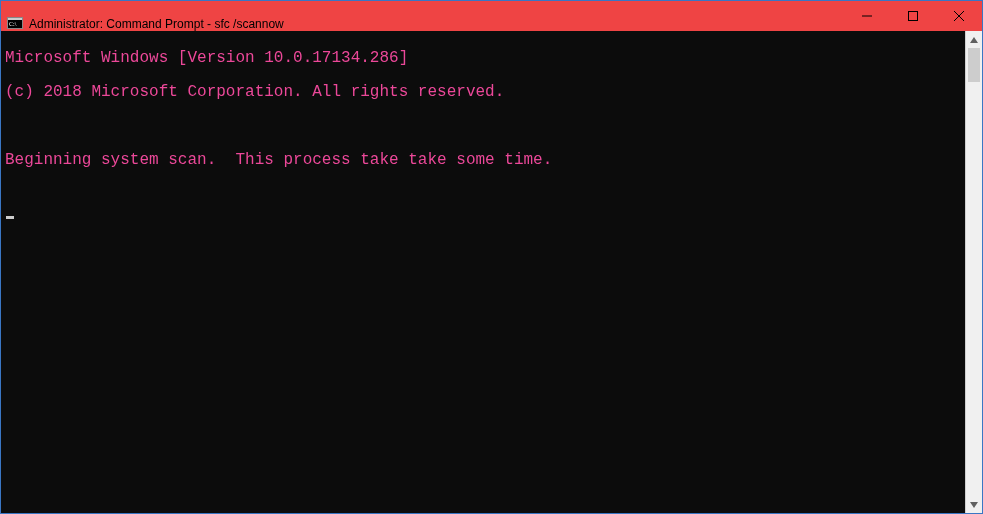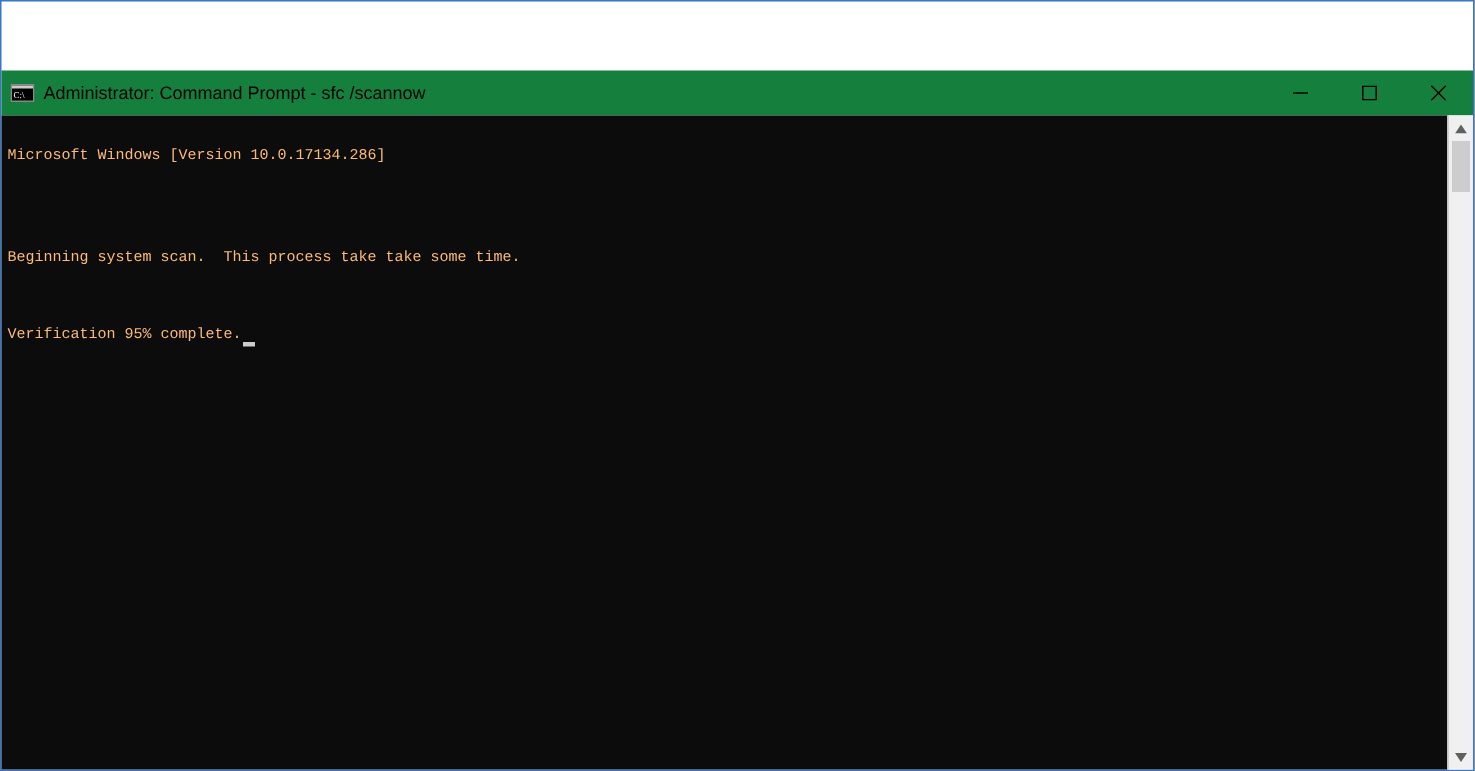--- a/index.html
+++ b/index.html
@@ -13,26 +13,25 @@
   .window {
     width: 983px;
     height: 514px;
     background: #ffffff;
     border: 1px solid #3a76c4;
     display: flex;
     flex-direction: column;
   }
   .titlebar {
     height: 30px;
-    background: #15803d;
+    background: #ef4444;
     display: flex;
-    align-items: center;
+    align-items: flex-end;
     padding-left: 6px;
     user-select: none;
-    margin-top: 46px;
   }
   .titlebar-icon {
     width: 16px;
     height: 16px;
     margin-right: 6px;
     display: flex;
     align-items: center;
     justify-content: center;
   }
   .titlebar-icon svg { display: block; }
@@ -56,23 +55,23 @@
   }
   .win-btn svg { display: block; }
   .client {
     flex: 1;
     display: flex;
     min-height: 0;
   }
   .console {
     flex: 1;
     background: #0c0c0c;
-    color: #fdba74;
+    color: #ec4899;
     font-family: Consolas, "Courier New", monospace;
-    font-size: 10px;
+    font-size: 16px;
     line-height: 17px;
     padding: 2px 4px;
     white-space: pre;
     overflow: hidden;
   }
   .console .line { display: block; }
   .cursor {
     display: inline-block;
     width: 8px;
     height: 3px;
@@ -141,25 +140,26 @@
             <line x1="0" y1="0" x2="10" y2="10" stroke="#000" stroke-width="1"></line>
             <line x1="10" y1="0" x2="0" y2="10" stroke="#000" stroke-width="1"></line>
           </svg>
       </div>
     </div>
   </div>
 
   <div class="client">
     <div class="console">
 <span class="line">Microsoft Windows [Version 10.0.17134.286]</span>
+<span class="line">(c) 2018 Microsoft Corporation. All rights reserved.</span>
 <span class="line"></span>
 <span class="line"></span>
 <span class="line">Beginning system scan.  This process take take some time.</span>
 <span class="line"></span>
-<span class="line"><span>Verification 95% complete.</span><span class="cursor"></span></span>
+<span class="line"><span class="cursor"></span></span>
     </div>
 
     <div class="scrollbar">
       <div class="sb-btn">
         <svg width="8" height="6" viewBox="0 0 8 6">
             <polygon points="4,0 8,6 0,6" fill="#606060"></polygon>
           </svg>
       </div>
       <div class="sb-track">
         <div class="sb-thumb"></div>

